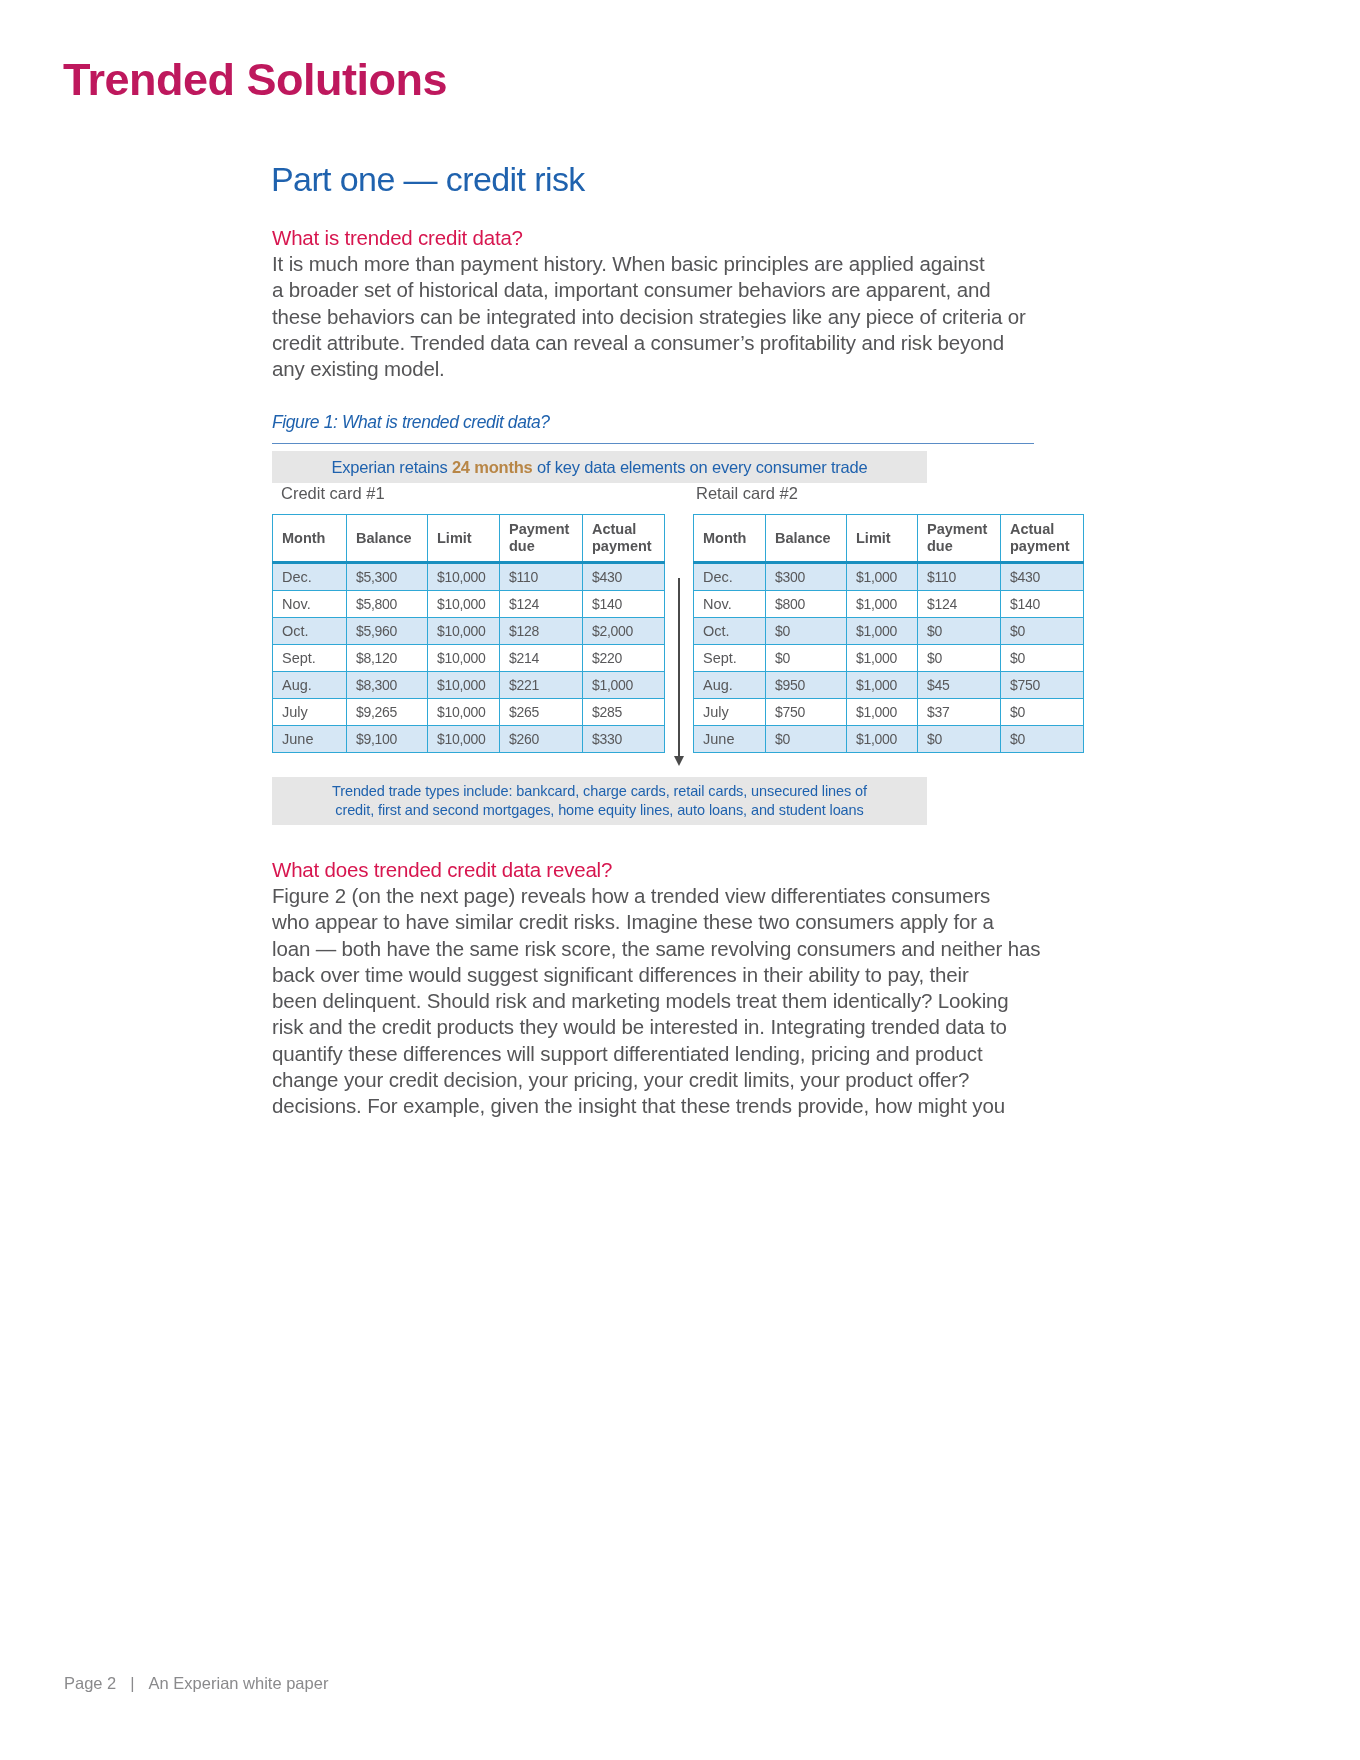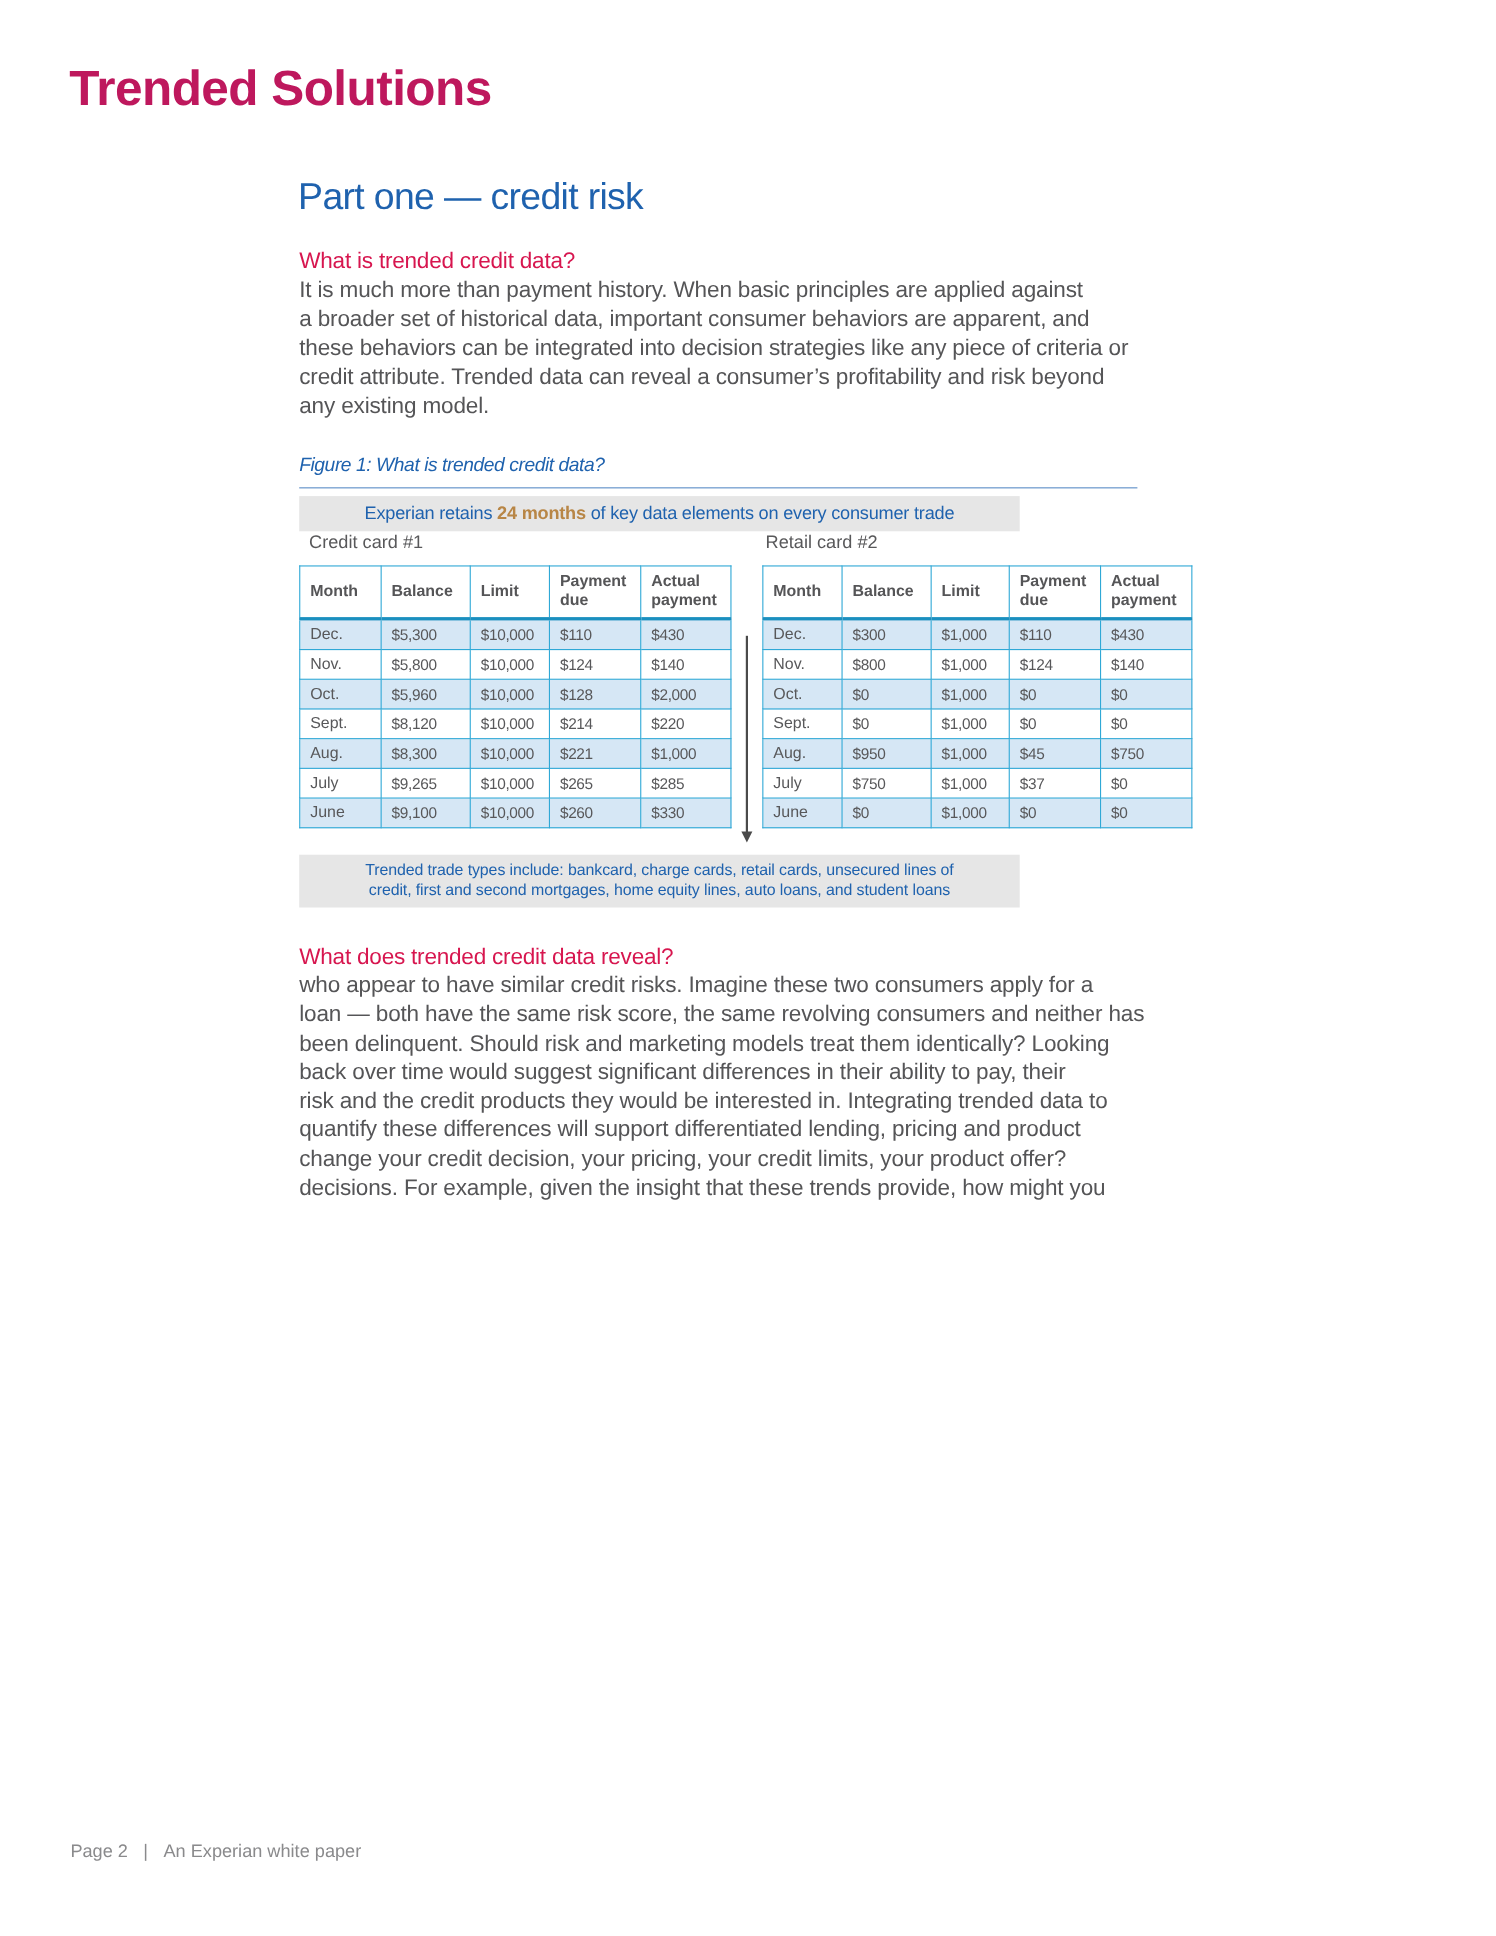--- a/index.html
+++ b/index.html
@@ -199,24 +199,25 @@
     </tbody>
 </table>
 
 <div class="abs banner banner-bot">
   <span class="ln">Trended trade types include: bankcard, charge cards, retail cards, unsecured lines of</span>
   <span class="ln">credit, first and second mortgages, home equity lines, auto loans, and student loans</span>
 </div>
 
 <div class="abs h2" style="top:858px;">What does trended credit data reveal?</div>
 <div class="abs para" style="top:883px;">
+  <span class="ln">Figure 2 (on the next page) reveals how a trended view differentiates consumers</span>
   <span class="ln">who appear to have similar credit risks. Imagine these two consumers apply for a</span>
   <span class="ln">loan — both have the same risk score, the same revolving consumers and neither has</span>
+  <span class="ln">back over time would suggest significant differences in their ability to pay, their</span>
   <span class="ln">been delinquent. Should risk and marketing models treat them identically? Looking</span>
-  <span class="ln">back over time would suggest significant differences in their ability to pay, their</span>
   <span class="ln">risk and the credit products they would be interested in. Integrating trended data to</span>
   <span class="ln">quantify these differences will support differentiated lending, pricing and product</span>
   <span class="ln">change your credit decision, your pricing, your credit limits, your product offer?</span>
   <span class="ln">decisions. For example, given the insight that these trends provide, how might you</span>
 </div>
 
 <div class="abs footer">
   <span>Page 2</span><span class="sep">|</span><span>An Experian white paper</span>
 </div>
 

